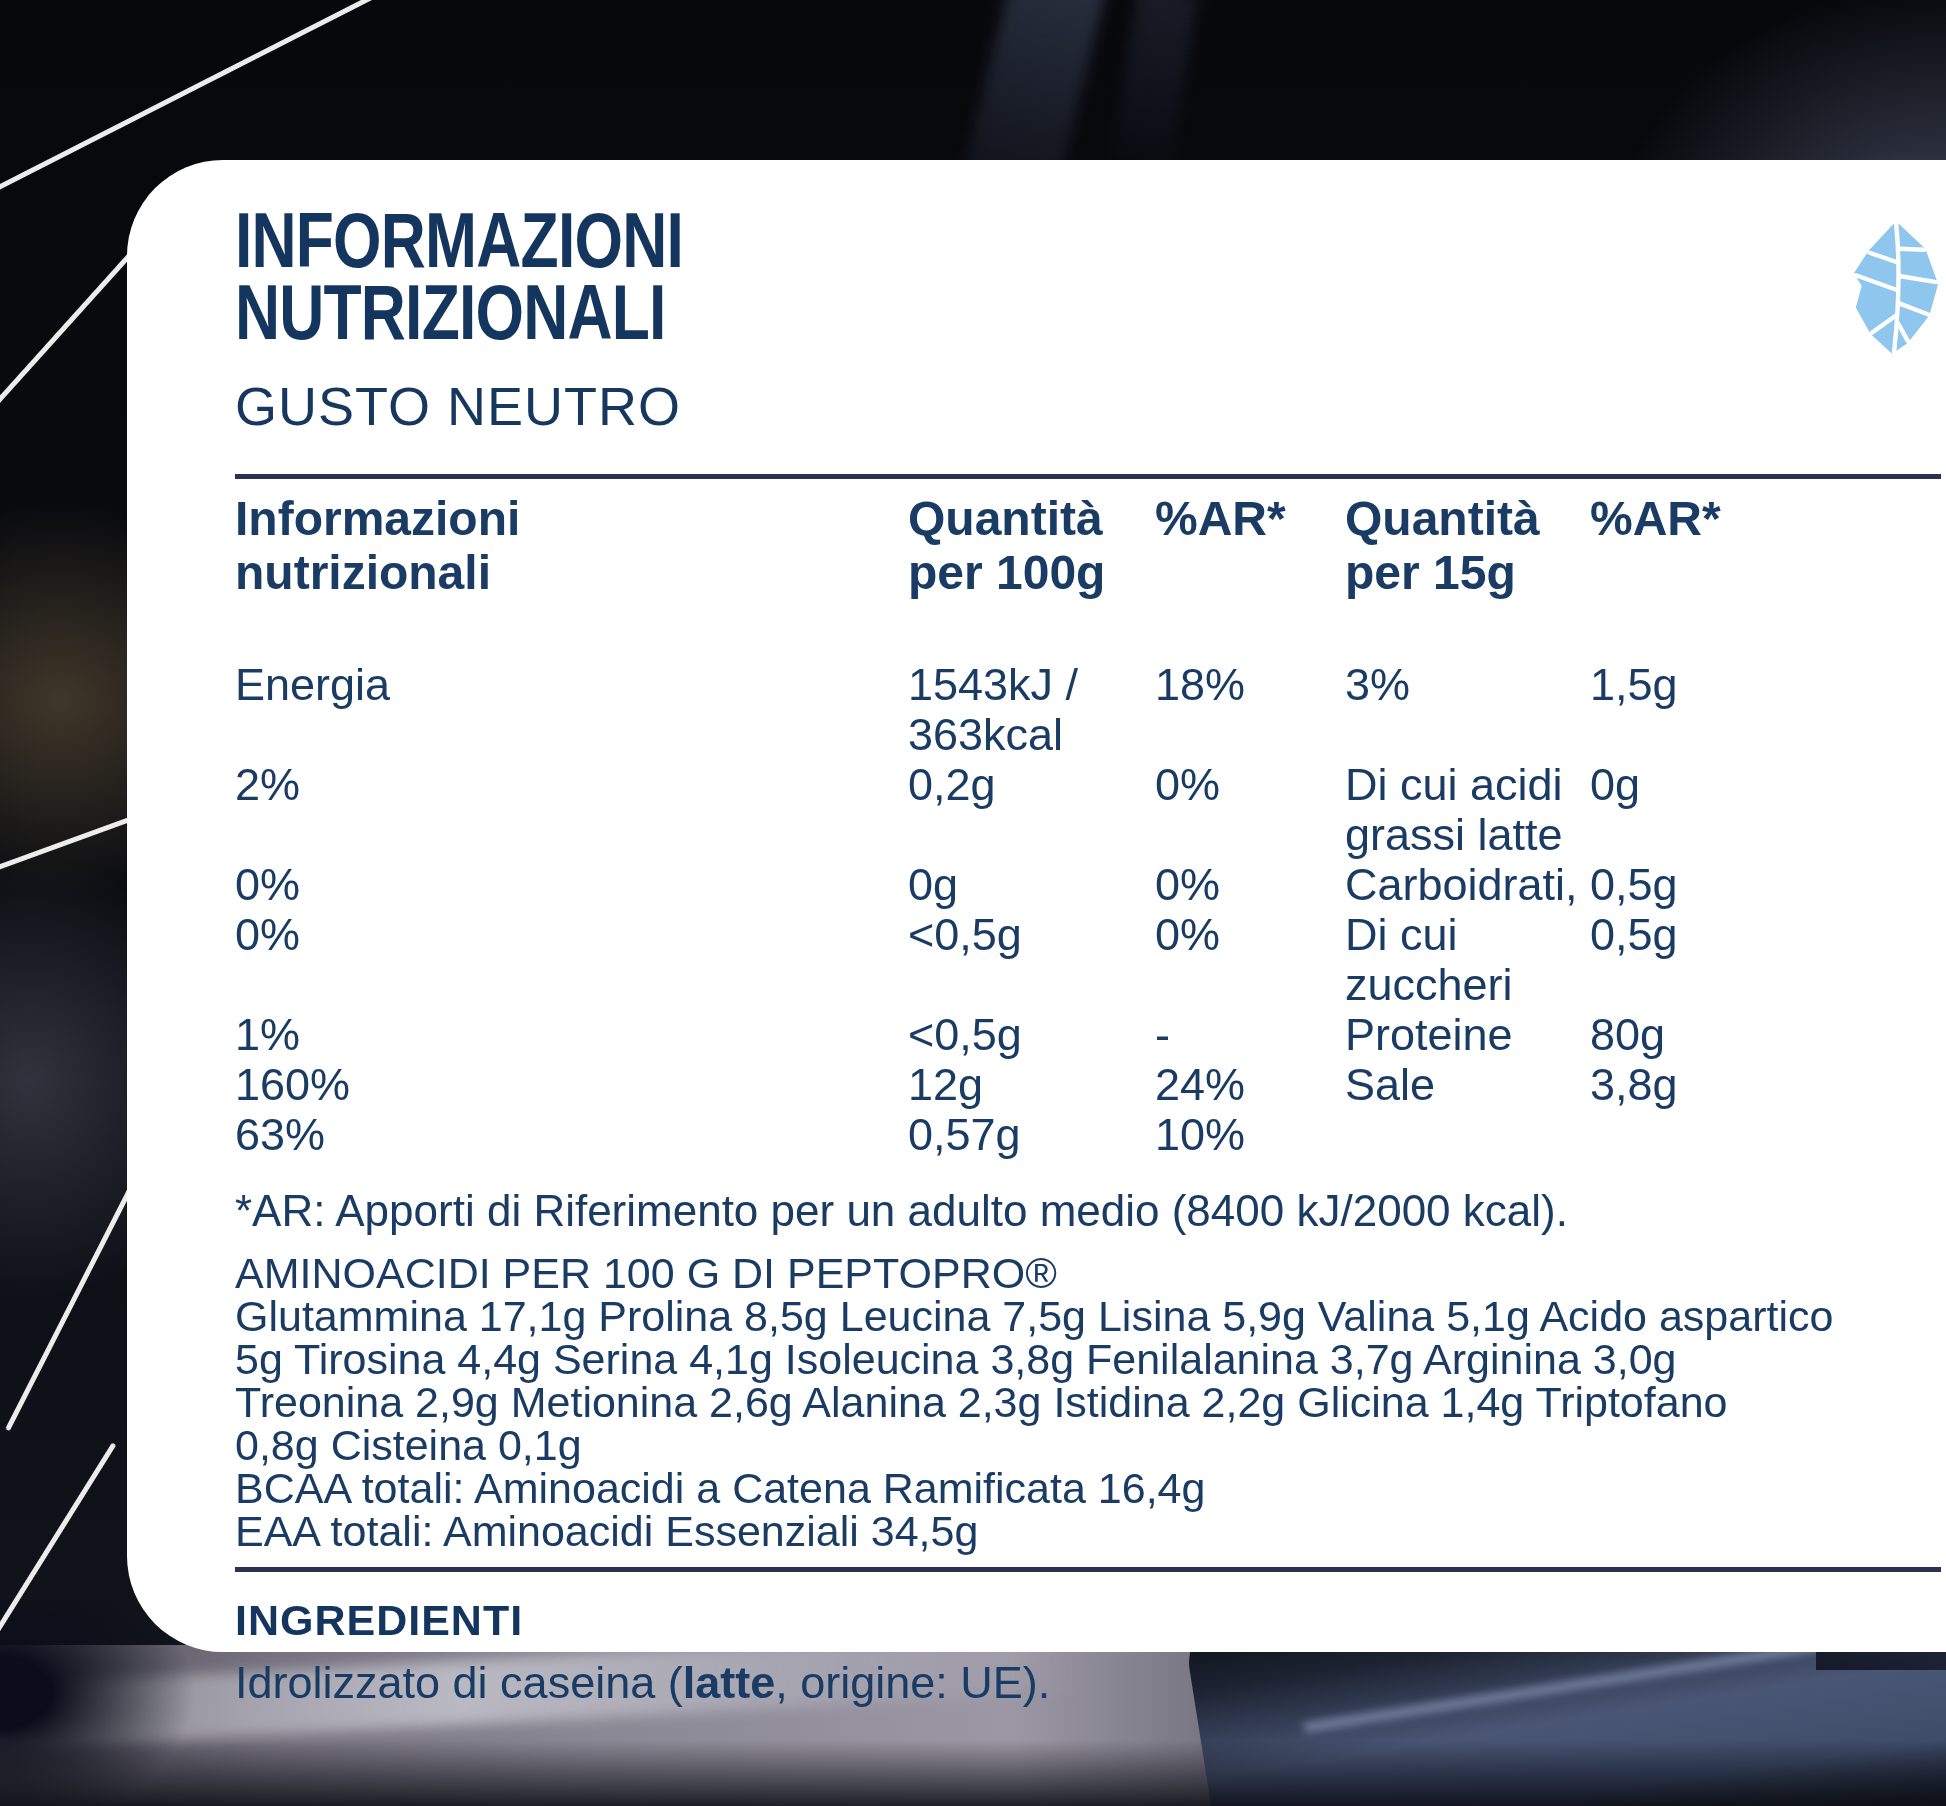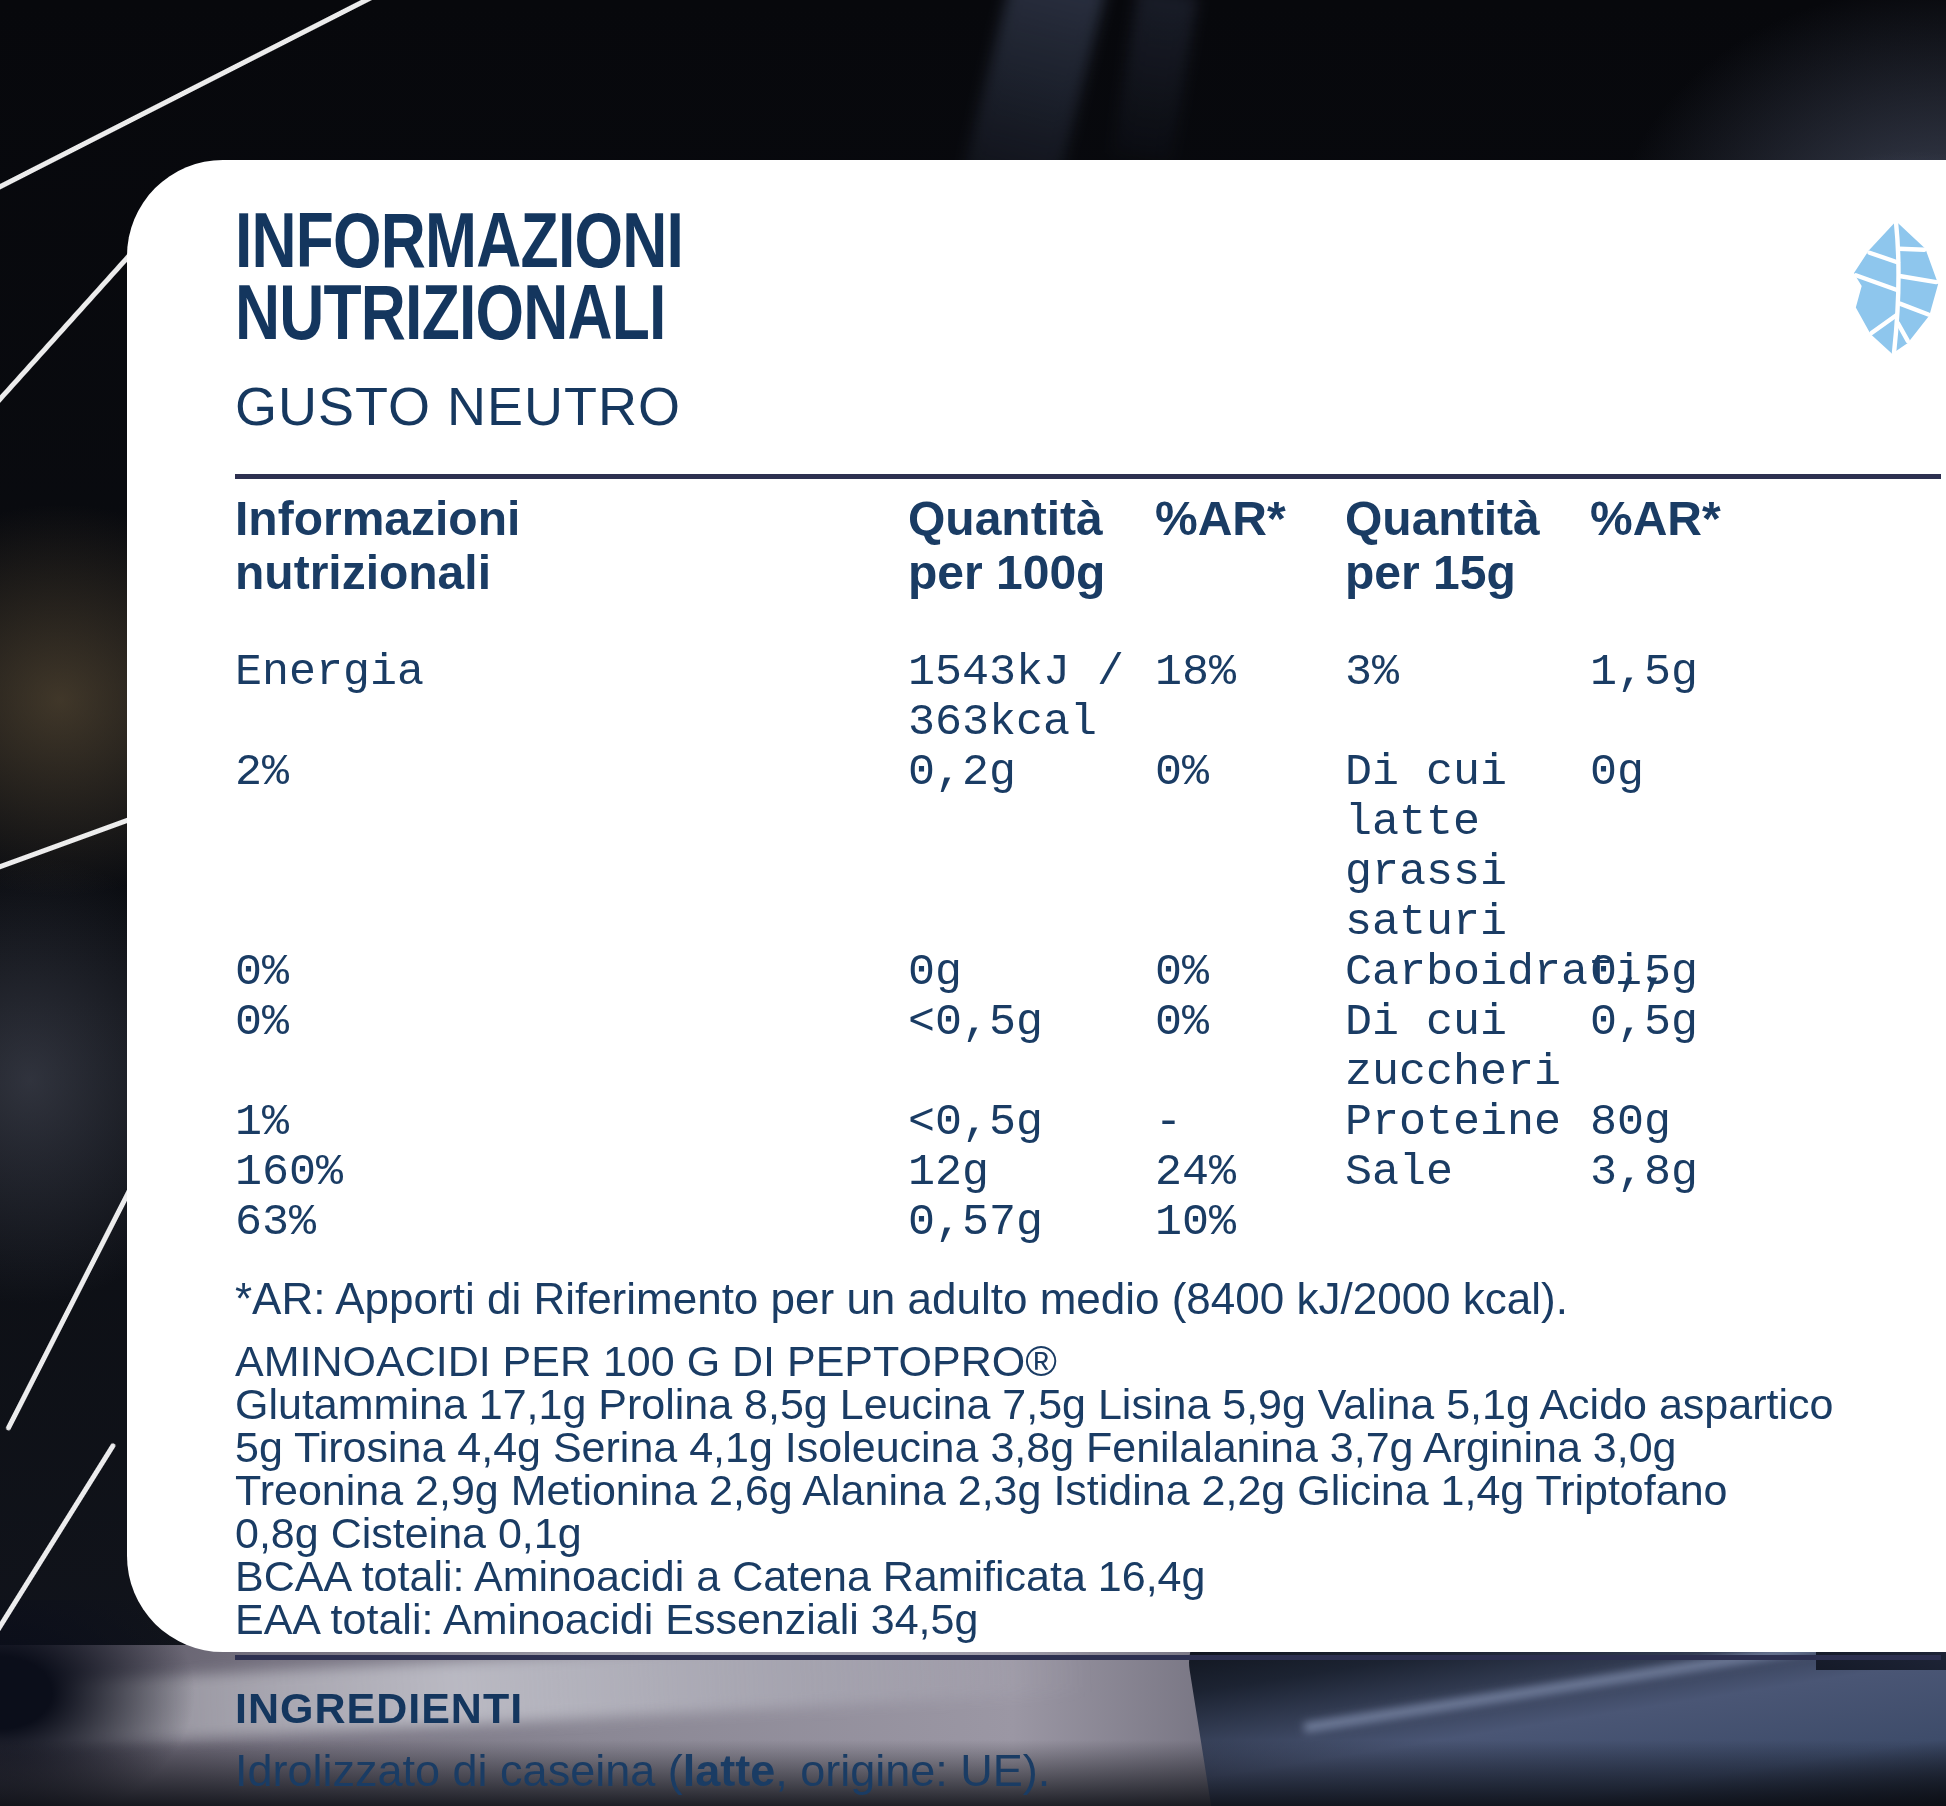--- a/index.html
+++ b/index.html
@@ -55,21 +55,21 @@
   .leaf{position:absolute;top:58px;right:100px;width:98px;height:140px;}
   h1.title{margin:0;font-size:78px;line-height:72px;font-weight:bold;color:#14365e;
     letter-spacing:-1px;transform:scaleX(.80);transform-origin:0 0;white-space:pre-line;}
   .subtitle{margin-top:28px;font-size:54px;line-height:60px;font-weight:400;color:#16385f;letter-spacing:1px;}
   .rule{height:5px;background:#2d3050;border:none;}
   .rule1{margin-top:38px;}
   .rule2{margin-top:14px;}
   .grid{display:grid;grid-template-columns:673px 247px 190px 245px 1fr;}
   .thead{margin-top:13px;font-weight:bold;font-size:48px;line-height:54px;}
   .thead .cell{white-space:pre-line;}
-  .tbody{margin-top:48px;font-size:45px;line-height:50px;font-family:Liberation Mono, monospace;}
+  .tbody{margin-top:60px;font-size:45px;line-height:50px;}
   .tbody .cell{white-space:pre-line;}
   .footnote{margin:24px 0 0 0;font-size:44px;line-height:54px;}
   .amino{margin-top:14px;font-size:43px;line-height:43px;}
   .amino .bold{font-weight:normal;}
   .amino .flow{white-space:pre-line;}
   h2.ing-title{margin:24px 0 0 0;font-size:43px;line-height:48px;font-weight:bold;
     color:#14365e;letter-spacing:1px;}
   .ing-line{margin:12px 0 0 0;font-size:45px;line-height:54px;}
   .ing-line b{font-weight:bold;}
 </style>
@@ -131,21 +131,21 @@
     <div class="cell">1543kJ /
 363kcal</div>
     <div class="cell">18%</div>
     <div class="cell">3%</div>
 
     <div class="cell">1,5g</div>
     <div class="cell">2%</div>
     <div class="cell">0,2g</div>
     <div class="cell">0%</div>
 
-    <div class="cell">Di cui latte grassi saturi</div>
+    <div class="cell">Di cui acidi grassi latte</div>
     <div class="cell">0g</div>
     <div class="cell">0%</div>
     <div class="cell">0g</div>
     <div class="cell">0%</div>
 
     <div class="cell">Carboidrati,</div>
     <div class="cell">0,5g</div>
     <div class="cell">0%</div>
     <div class="cell">&lt;0,5g</div>
     <div class="cell">0%</div>

